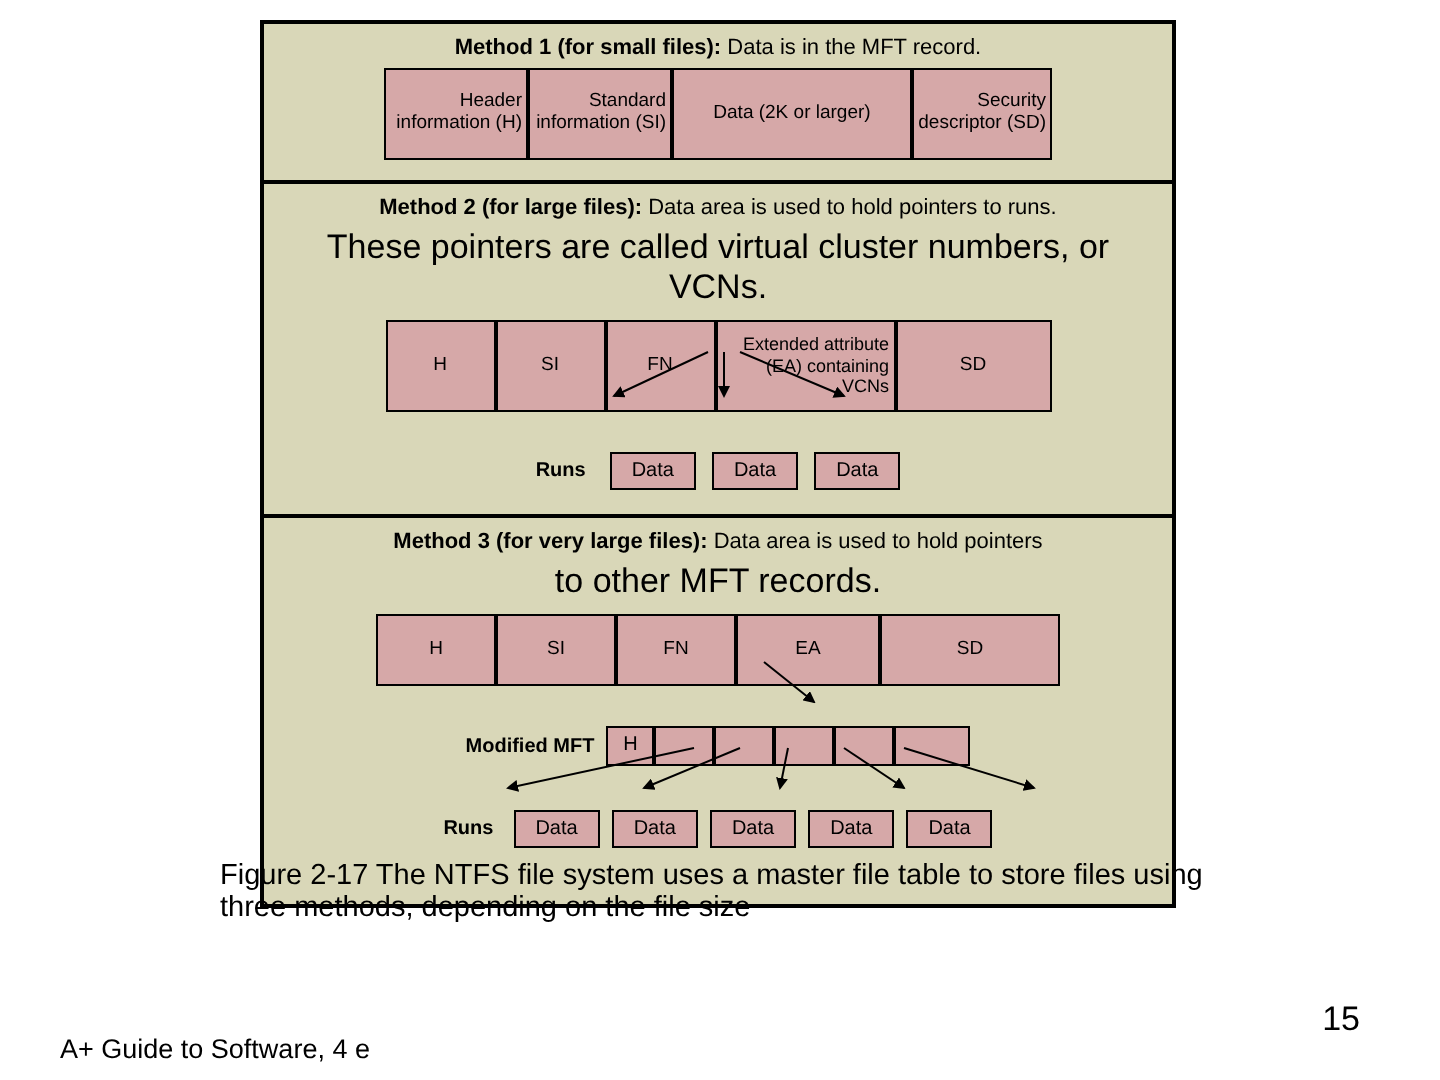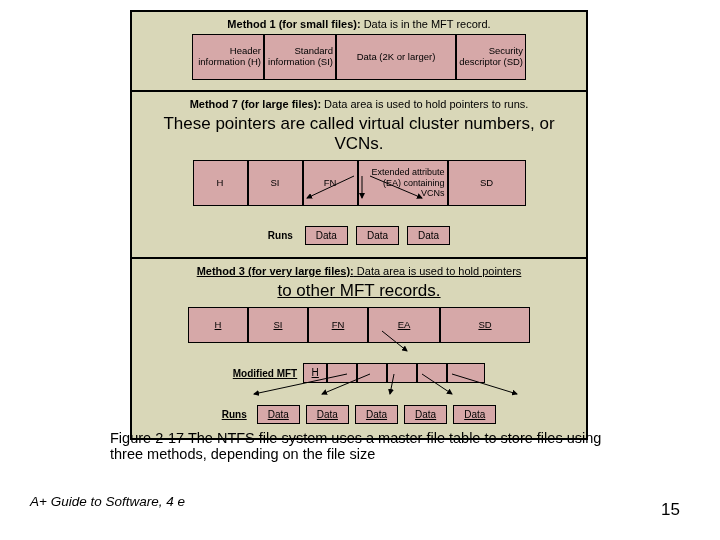--- a/index.html
+++ b/index.html
@@ -17,21 +17,21 @@
   .m2row .cell { height:46px; }
   .runs-row { display:flex; align-items:center; justify-content:center; gap:8px; margin-top:20px; }
   .runs-lbl { font-size:10px; font-weight:bold; margin-right:4px;}
   .dbox { border:1px solid #000; background:#d6a8a8; font-size:10px; padding:3px 10px; }
   svg.arrows { position:absolute; left:0; top:0; pointer-events:none; }
   .mod-row { display:flex; align-items:center; justify-content:center; gap:0; margin-top:20px;}
   .mod-lbl { font-size:10px; font-weight:bold; margin-right:6px;}
   .seg { border:1px solid #000; background:#d6a8a8; height:20px; }
   .runs3 { display:flex; align-items:center; justify-content:center; gap:6px; margin-top:22px;}
   .caption { position:absolute; left:110px; top:430px; width:500px; font-size:14.5px; font-family:Arial,sans-serif; }
-  .footer-left { position:absolute; left:30px; bottom:31px; font-size:13.5px;font-style:italic; }
+  .footer-left { position:absolute; left:30px; bottom:8px; font-size:13.5px; }
   .footer-right { position:absolute; right:40px; bottom:20px; font-size:17px; }
 </style>
 </head>
 <body>
 
 <div class="diagram-wrap">
   <div class="outer-box">
 
     <div class="section">
       <div class="sec-head">
@@ -40,21 +40,21 @@
       <div class="row m1">
         <div class="cell" style="width:72px">Header information (H)</div>
         <div class="cell" style="width:72px">Standard information (SI)</div>
         <div class="cell" style="width:120px">Data (2K or larger)</div>
         <div class="cell" style="width:70px">Security descriptor (SD)</div>
       </div>
     </div>
 
     <div class="section" style="padding-bottom:12px;">
       <div class="sec-head">
-        <span class="b">Method 7 (for large files):</span><span> Data area is used to hold pointers to runs.</span>
+        <span class="b">Method 2 (for large files):</span><span> Data area is used to hold pointers to runs.</span>
       </div>
       <div class="sec-sub">These pointers are called virtual cluster numbers, or VCNs.</div>
       <div class="row m2row">
         <div class="cell" style="width:55px">H</div>
         <div class="cell" style="width:55px">SI</div>
         <div class="cell" style="width:55px">FN</div>
         <div class="cell" style="width:90px;font-size:9px">Extended attribute (EA) containing VCNs</div>
         <div class="cell" style="width:78px">SD</div>
       </div>
       <svg class="arrows" width="458" height="130">
@@ -68,21 +68,21 @@
         <line x1="238" y1="84" x2="290" y2="106" stroke="#000" stroke-width="1" marker-end="url(#ah2)"></line>
       </svg>
       <div class="runs-row">
         <span class="runs-lbl">Runs</span>
         <div class="dbox">Data</div>
         <div class="dbox">Data</div>
         <div class="dbox">Data</div>
       </div>
     </div>
 
-    <div class="section" style="padding-bottom:14px;text-decoration:underline;">
+    <div class="section" style="padding-bottom:28px;">
       <div class="sec-head">
         <span class="b">Method 3 (for very large files):</span><span> Data area is used to hold pointers</span>
       </div>
       <div class="sec-sub">to other MFT records.</div>
       <div class="row">
         <div class="cell" style="width:60px;height:36px">H</div>
         <div class="cell" style="width:60px;height:36px">SI</div>
         <div class="cell" style="width:60px;height:36px">FN</div>
         <div class="cell" style="width:72px;height:36px">EA</div>
         <div class="cell" style="width:90px;height:36px">SD</div>

